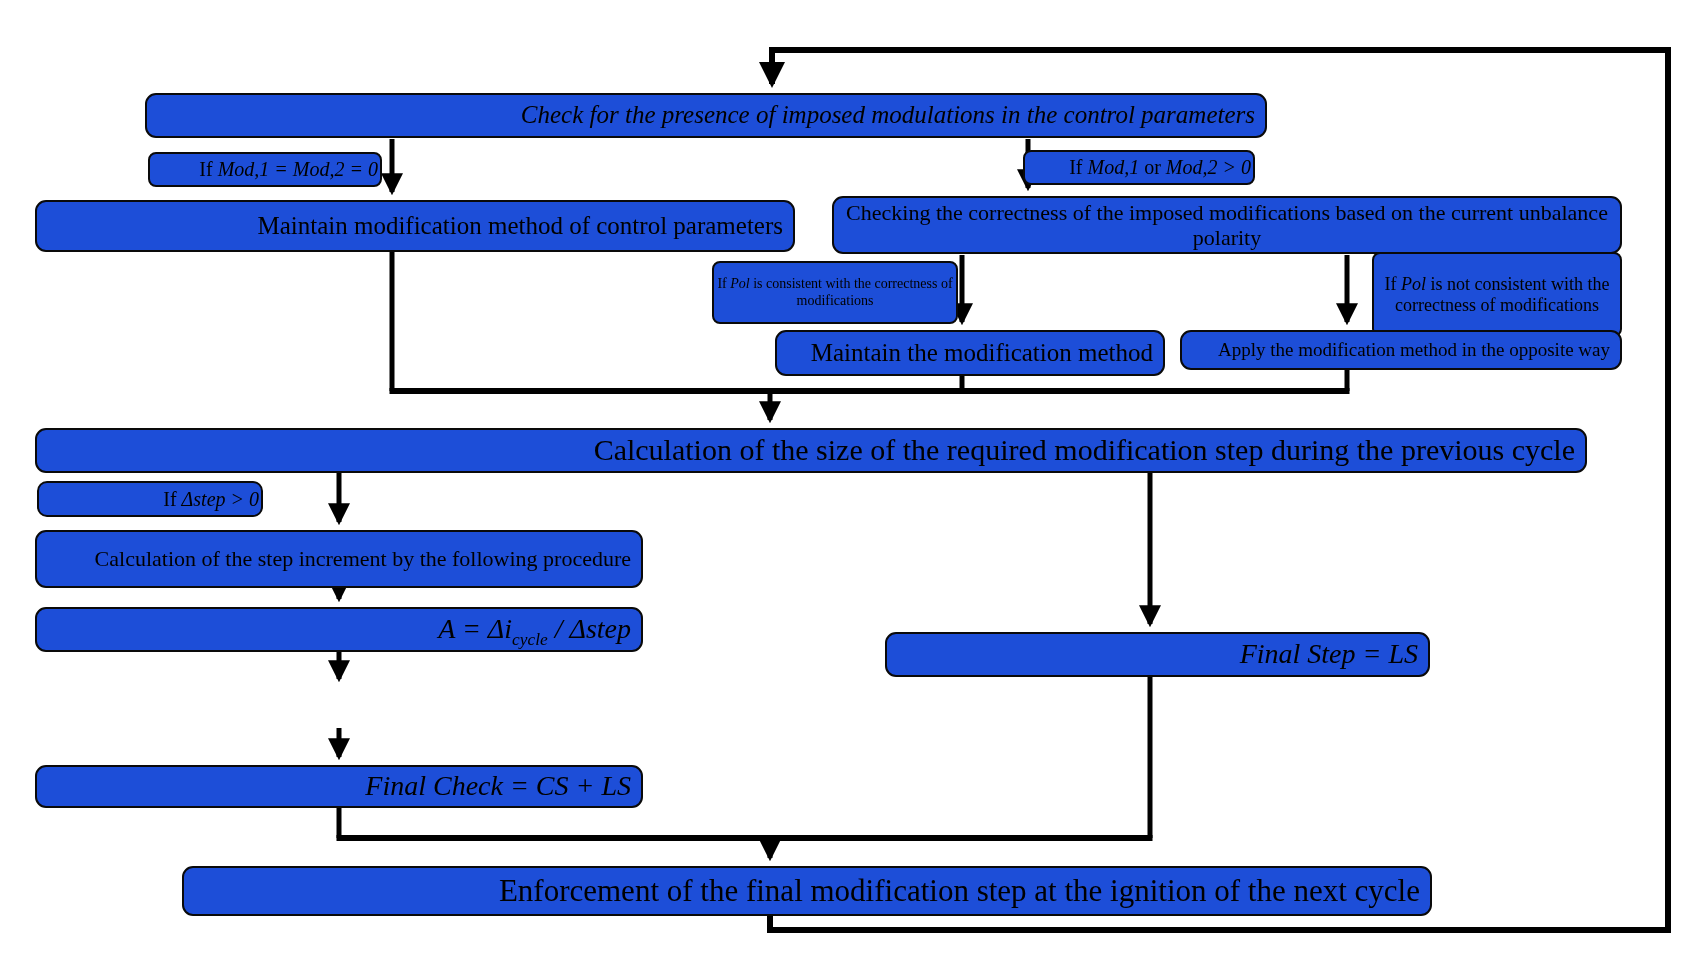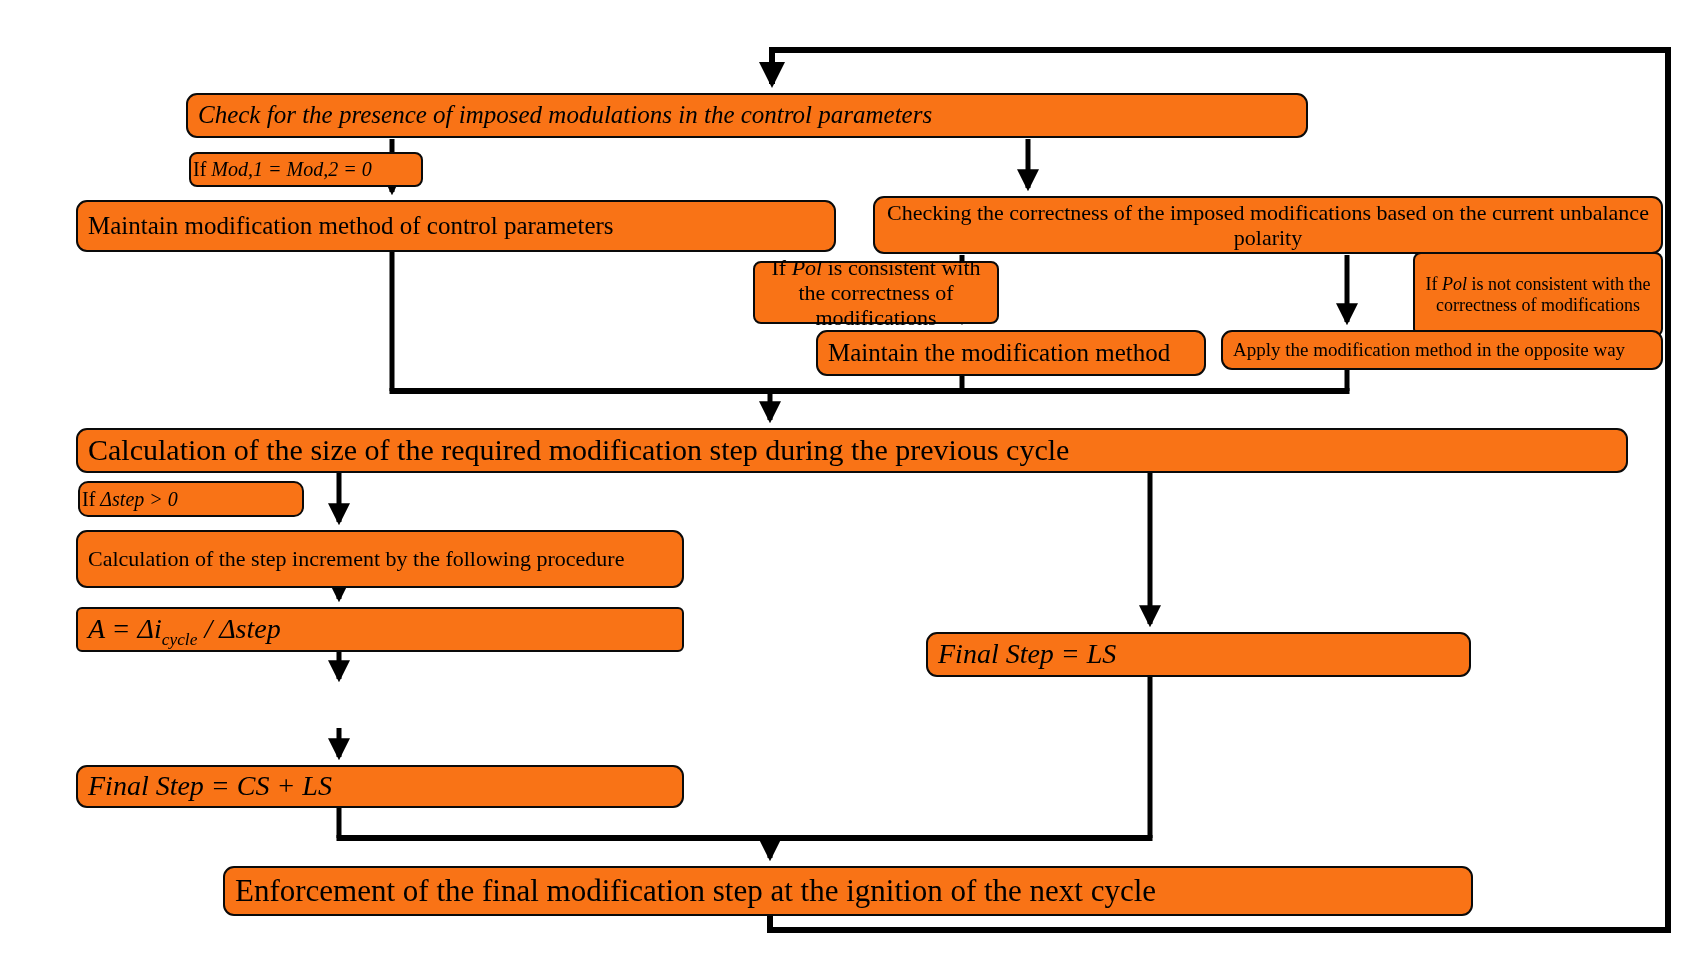--- a/index.html
+++ b/index.html
@@ -7,47 +7,46 @@
     position:relative;
     width:1686px;height:956px;
     background:#ffffff;
     font-family:"Liberation Serif", serif;
     color:#000;
     overflow:hidden;
   }
   svg.connectors{position:absolute;left:0;top:0;z-index:1;}
   .box{
     position:absolute;z-index:2;
-    background:#f97316;
+    background:#1d4ed8;
     border:2.5px solid #0a0a0a;
     border-radius:11px;
-    display:flex;align-items:center;justify-content:flex-start;
+    display:flex;align-items:center;justify-content:flex-end;
     text-align:center;
     line-height:1.15;
     box-sizing:border-box;
     padding:2px 10px;
-    margin-left:41px;
   }
   .cond{border-width:2px;border-radius:8px;padding:2px 2px;}
   .it{font-style:italic;}
   sub{font-size:0.62em;line-height:0;}
   
   #check            {left:145px;top:93px;  width:1122px;height:45px; font-size:25px;}
   #cond-mod-zero    {left:148px;top:152px; width:234px; height:35px; font-size:20px;}
   #cond-mod-pos     {left:1023px;top:150px;width:232px; height:35px; font-size:20px;}
   #maintain-ctrl    {left:35px; top:200px; width:760px; height:52px; font-size:25px;}
   #checking         {left:832px;top:196px; width:790px; height:58px; font-size:22px;}
-  #pol-consistent   {left:712px;top:261px; width:246px; height:63px; font-size:22px;}
+  #pol-consistent   {left:712px;top:261px; width:246px; height:63px; font-size:14px;}
   #pol-not-consistent{left:1372px;top:252px;width:250px;height:85px; font-size:18px;}
   #maintain-method  {left:775px;top:330px; width:390px; height:46px; font-size:25px;}
   #apply-method     {left:1180px;top:330px;width:442px; height:40px; font-size:19px;}
   #calc-size        {left:35px; top:428px; width:1552px;height:45px; font-size:30px;}
   #cond-step-gt     {left:37px; top:481px; width:226px; height:36px; font-size:20px;border-radius:10px;}
   #calc-increment   {left:35px; top:530px; width:608px; height:58px; font-size:22px;}
-  #formula-a        {left:35px; top:607px; width:608px; height:45px; font-size:28px;border-radius:6px;}
+  #formula-a        {left:35px; top:607px; width:608px; height:45px; font-size:28px;}
   #formula-cs       {left:35px; top:687px; width:608px; height:43px; font-size:28px;}
   #final-cs-ls      {left:35px; top:765px; width:608px; height:43px; font-size:28px;}
   #cond-step-eq     {left:1190px;top:528px;width:222px; height:35px; font-size:20px;}
   #final-ls         {left:885px;top:632px; width:545px; height:45px; font-size:28px;}
   #enforcement      {left:182px;top:866px; width:1250px;height:50px; font-size:31px;}
 </style>
 </head>
 <body>
 
 <div id="canvas">
@@ -87,20 +86,23 @@
   </svg>
 
   <div class="box" id="check">
     <span class="it">Check for the presence of imposed modulations in the control parameters</span>
   </div>
 
   <div class="box cond" id="cond-mod-zero">
     <span><span>If </span><span class="it">Mod,1 = Mod,2 = 0</span></span>
   </div>
 
+  <div class="box cond" id="cond-mod-pos">
+    <span><span>If </span><span class="it">Mod,1</span><span> or </span><span class="it">Mod,2 &gt; 0</span></span>
+  </div>
 
   <div class="box" id="checking">
     <span>Checking the correctness of the imposed modifications based on the current unbalance polarity</span>
   </div>
 
   <div class="box" id="maintain-ctrl">
     <span>Maintain modification method of control parameters</span>
   </div>
 
   <div class="box cond" id="pol-consistent">
@@ -130,21 +132,21 @@
   <div class="box" id="calc-increment">
     <span>Calculation of the step increment by the following procedure</span>
   </div>
 
   <div class="box" id="formula-a">
     <span class="it"><span>A = Δi</span><sub>cycle</sub><span> / Δstep</span></span>
   </div>
 
 
   <div class="box" id="final-cs-ls">
-    <span class="it">Final Step = CS + LS</span>
+    <span class="it">Final Check = CS + LS</span>
   </div>
 
 
   <div class="box" id="final-ls">
     <span class="it">Final Step = LS</span>
   </div>
 
   <div class="box" id="enforcement">
     <span>Enforcement of the final modification step at the ignition of the next cycle</span>
   </div>

